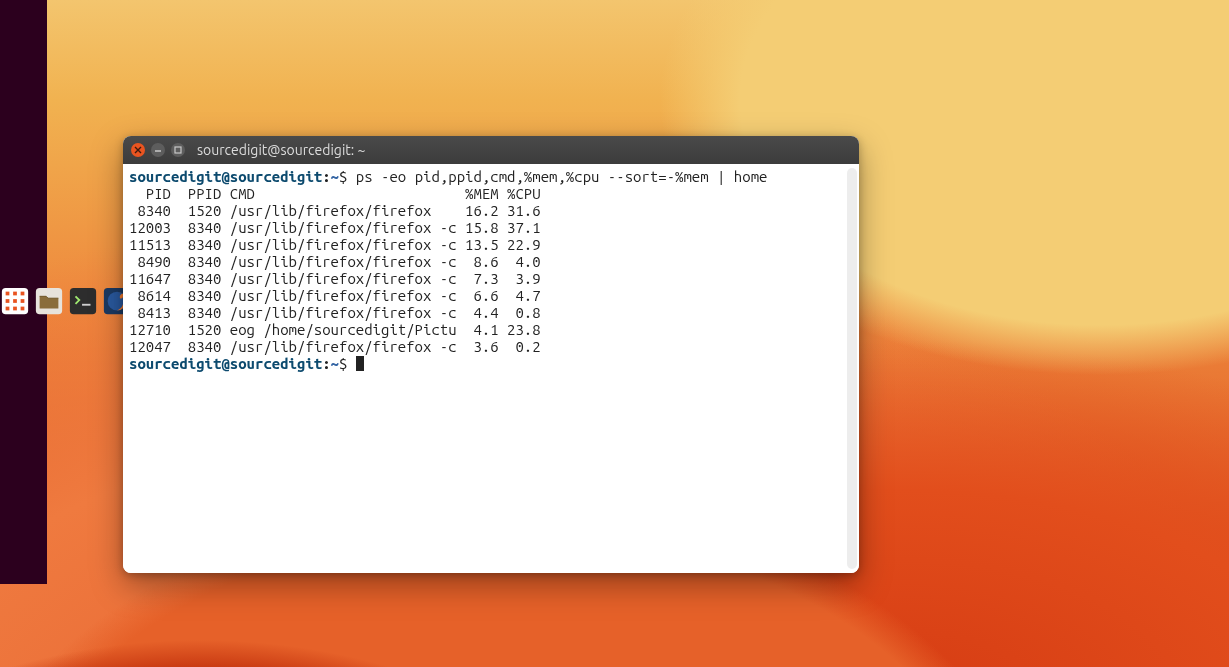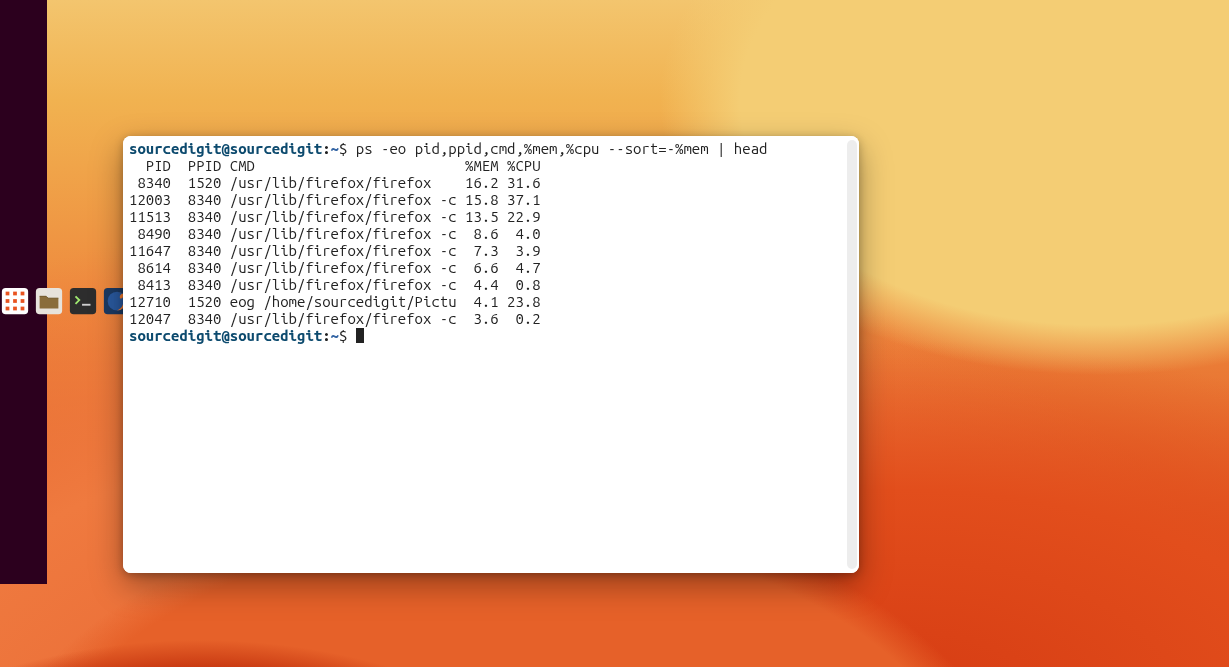--- a/index.html
+++ b/index.html
@@ -211,21 +211,39 @@
     </div>
     <div class="launch-item">
       <span><svg viewBox="0 0 32 32">
           <rect x="2" y="2" width="28" height="28" rx="4" fill="#3a4a57"></rect>
           <circle cx="16" cy="16" r="6" fill="#9fb4c4"></circle>
         </svg></span>
     </div>
   </div>
 
 <div id="term-win">
-  <div id="term-body"><span class="ps-user">sourcedigit@sourcedigit</span><span class="ps-colon">:</span><span class="ps-path">~</span><span class="ps-dollar">$</span> <span>ps -eo pid,ppid,cmd,%mem,%cpu --sort=-%mem | head</span>
+  <div id="term-titlebar">
+    <span class="tb-btn tb-close">
+      <svg viewBox="0 0 8 8">
+          <path d="M1 1 L7 7 M7 1 L1 7" stroke="#3a1a0e" stroke-width="1.4" fill="none"></path>
+        </svg>
+    </span>
+    <span class="tb-btn tb-min">
+      <svg viewBox="0 0 8 8">
+          <path d="M1 5 H7" stroke="#c9c9c9" stroke-width="1.4"></path>
+        </svg>
+    </span>
+    <span class="tb-btn tb-max">
+      <svg viewBox="0 0 8 8">
+          <rect x="1" y="1" width="6" height="6" fill="none" stroke="#c9c9c9" stroke-width="1.2"></rect>
+        </svg>
+    </span>
+    <span id="term-title">sourcedigit@sourcedigit: ~</span>
+  </div>
+  <div id="term-body"><span class="ps-user">sourcedigit@sourcedigit</span><span class="ps-colon">:</span><span class="ps-path">~</span><span class="ps-dollar">$</span> <span>ps -eo pid,ppid,cmd,%mem,%cpu --sort=-%mem | home</span>
 <span>  PID  PPID CMD                         %MEM %CPU</span>
 <span id="ps-rows"> 8340  1520 /usr/lib/firefox/firefox    16.2 31.6
 12003  8340 /usr/lib/firefox/firefox -c 15.8 37.1
 11513  8340 /usr/lib/firefox/firefox -c 13.5 22.9
  8490  8340 /usr/lib/firefox/firefox -c  8.6  4.0
 11647  8340 /usr/lib/firefox/firefox -c  7.3  3.9
  8614  8340 /usr/lib/firefox/firefox -c  6.6  4.7
  8413  8340 /usr/lib/firefox/firefox -c  4.4  0.8
 12710  1520 eog /home/sourcedigit/Pictu  4.1 23.8
 12047  8340 /usr/lib/firefox/firefox -c  3.6  0.2</span>

